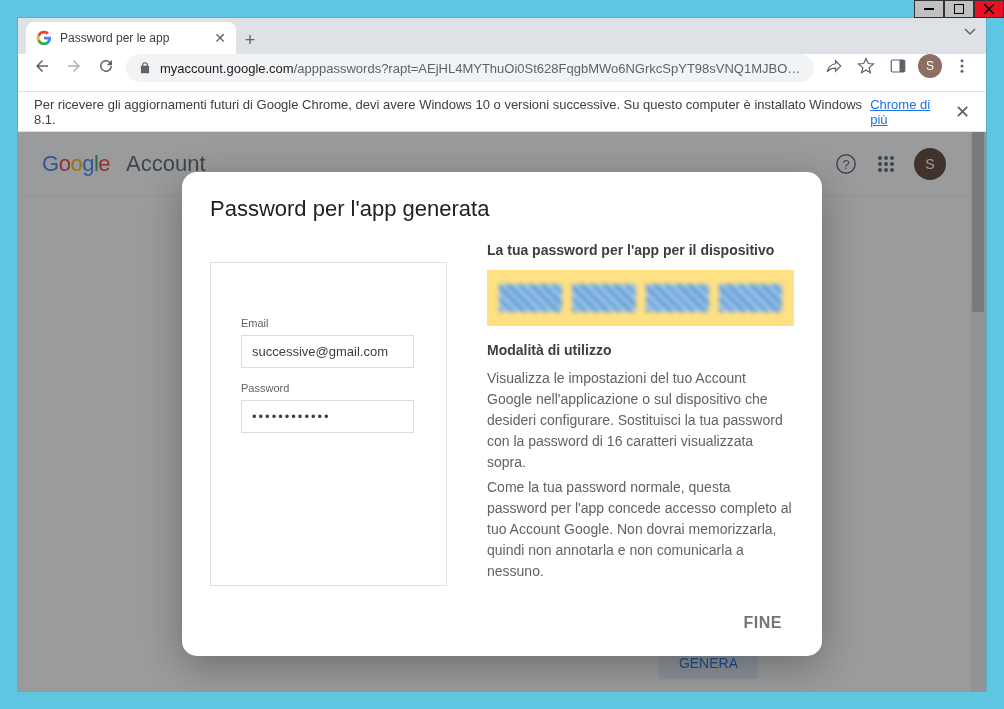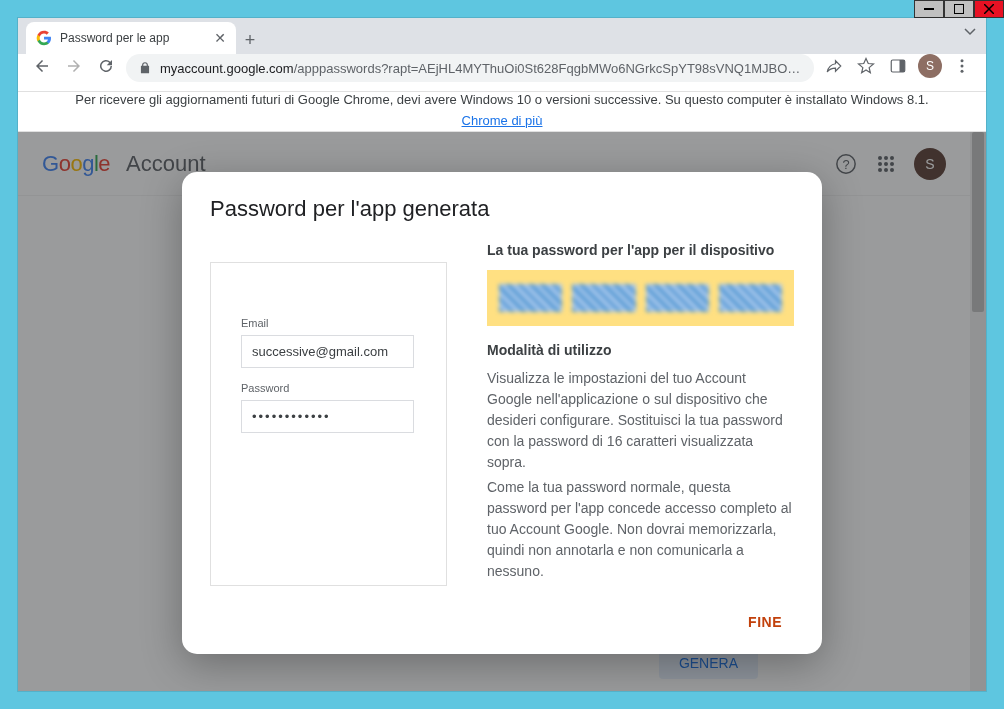--- a/index.html
+++ b/index.html
@@ -93,21 +93,20 @@
   .infobar {
     height: 40px;
     background: #fff;
     border-bottom: 1px solid #e0e0e0;
     display: flex;
     align-items: center;
     padding: 0 16px;
     font-size: 13px;
     color: #3c4043;
     gap: 6px;
-    flex-direction: column;
   }
   .infobar a { color: #1a73e8; text-decoration: underline; }
   .infobar .close { margin-left:auto; color:#5f6368; font-size:18px; }
   .content-wrap {
     position: relative;
     flex: 1;
     overflow: hidden;
   }
   .scrollbar {
     position:absolute; right:0; top:0; bottom:0; width:16px;
@@ -174,21 +173,21 @@
     display:flex; gap:10px; justify-content:space-between;
     margin-bottom: 10px;
   }
   .pwd-seg {
     flex:1; height:28px;
     background: repeating-linear-gradient(45deg,#5a9bd5,#5a9bd5 4px,#a8c8ec 4px,#a8c8ec 8px);
     filter: blur(2px);
   }
   .right-col p { line-height:1.5; margin-bottom:4px;}
   .dialog-actions { display:flex; justify-content:flex-end; margin-top: 20px;}
-  .fine-btn { color:#c2410c; font-weight:700; font-size:14px; padding:8px 12px; letter-spacing:0.5px; background:none; border:none; cursor:pointer;}
+  .fine-btn { color:#737373; font-weight:700; font-size:16px; padding:8px 12px; letter-spacing:0.5px; background:none; border:none; cursor:pointer;}
   svg { display:block; }
 </style>
 </head>
 <body>
 
 <div class="titlebar">
   <div class="btn">
     <svg width="10" height="2">
         <rect width="10" height="2" fill="#000"></rect>
       </svg>

